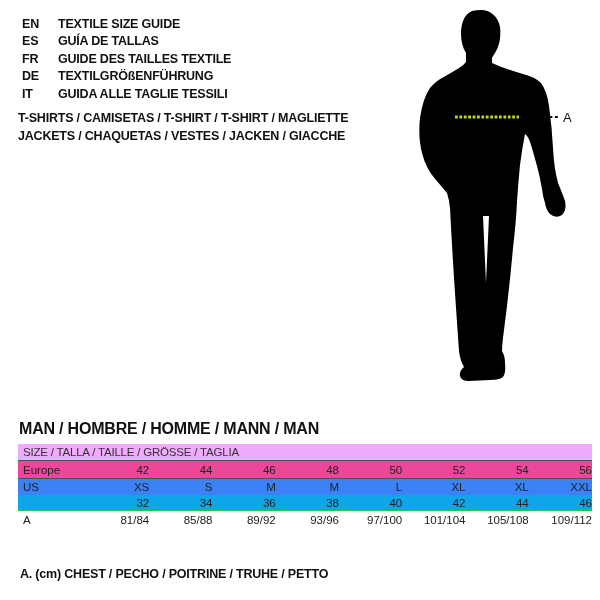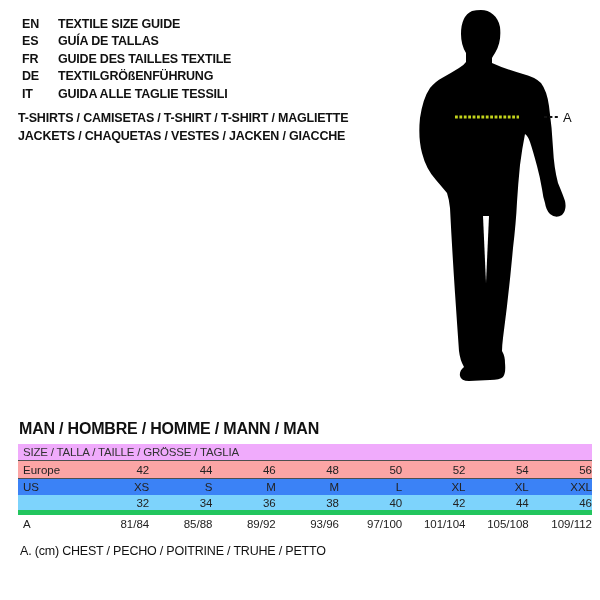--- a/index.html
+++ b/index.html
@@ -24,27 +24,27 @@
 
   
   .section-heading{position:absolute;left:19px;top:420px;font-weight:bold;font-size:16px;letter-spacing:-0.2px;}
 
   
   .size-table{position:absolute;left:18px;top:444px;width:574px;font-size:11.5px;color:#222;}
   .t-header{background:#f0abfc;height:16px;line-height:16px;padding-left:5px;color:#333;border-bottom:1px solid #4f4f4f;letter-spacing:-0.2px;}
   .t-row{display:grid;grid-template-columns:68px repeat(8,1fr);align-items:center;}
   .t-row .cell{text-align:right;white-space:nowrap;}
   .t-row .label{text-align:left;padding-left:5px;}
-  .row-europe{height:17px;background:#fca5a5;border-bottom:1px solid #4f4f4f;}
+  .row-europe{height:17px;background:#ec4899;border-bottom:1px solid #4f4f4f;}
   .row-us{height:16px;background:#3b82f6;}
-  .row-blank{height:15px;background:#7dd3fc;border-bottom:5px solid #22c55e;}
+  .row-blank{height:15px;background:#0ea5e9;border-bottom:1px solid #22c55e;}
   .row-a{height:17px;background:#ffffff;}
 
   
-  .footnote{position:absolute;left:20px;top:544px;font-weight:normal;font-size:12.5px;letter-spacing:-0.2px;}
+  .footnote{position:absolute;left:20px;top:567px;font-weight:bold;font-size:12.5px;letter-spacing:-0.2px;}
 </style>
 </head>
 <body>
 
 <div class="canvas">
 
   <div class="lang-list">
     <div class="lang-row">
       <span class="lang-code">EN</span>
       <span class="lang-label">TEXTILE SIZE GUIDE</span>

